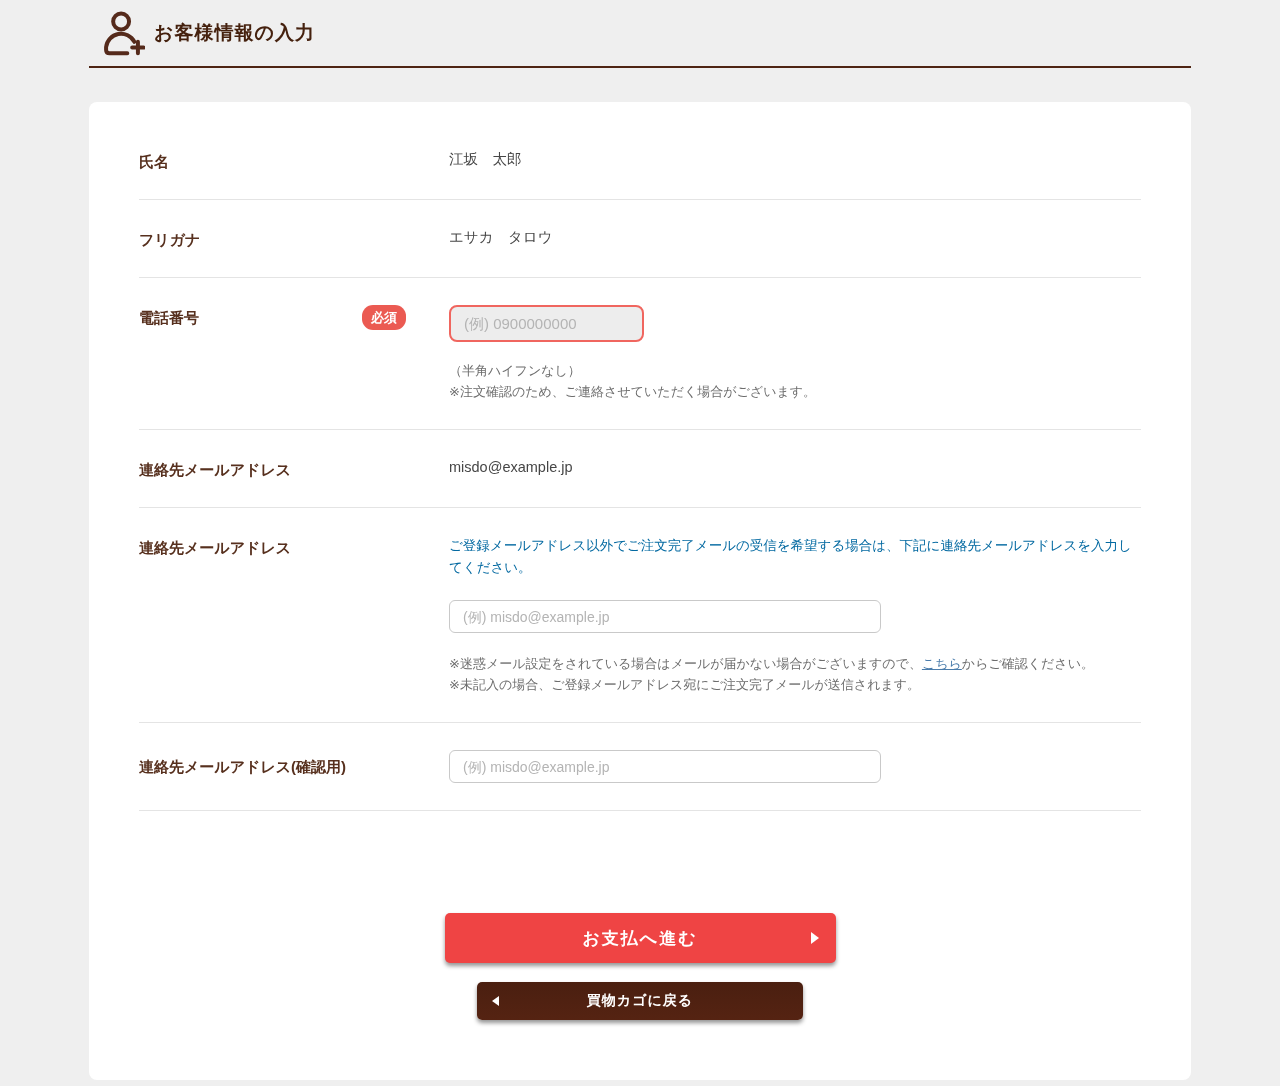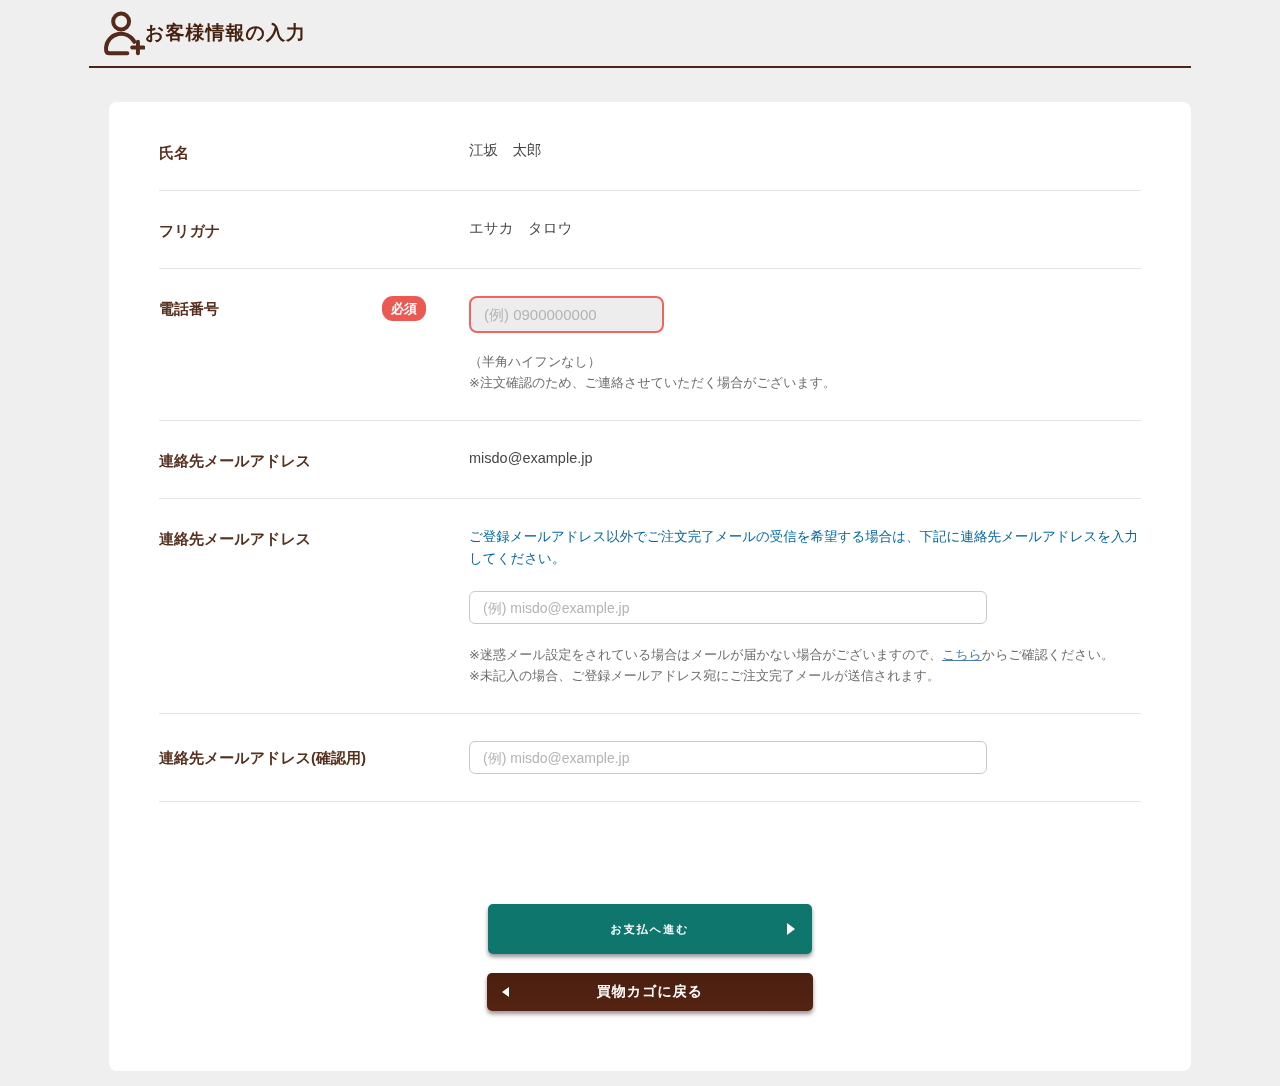--- a/index.html
+++ b/index.html
@@ -5,37 +5,36 @@
   html,body{margin:0;padding:0;}
   body{
     width:1280px;height:1086px;
     background:#efefef;
     font-family:"Liberation Sans","DejaVu Sans",sans-serif;
     -webkit-font-smoothing:antialiased;
   }
   .container{width:1102px;margin:0 auto;}
   
   .page-header{
-    display:flex;align-items:center;
+    display:flex;align-items:center;gap:9px;
     padding:9px 0 9px 10px;
     border-bottom:2px solid #4e2413;
   }
   .page-header .icon-wrap{width:46px;height:48px;flex-shrink:0;}
   .page-title{
     font-size:19px;font-weight:bold;color:#45210e;
     letter-spacing:1px;
   }
   
   .card{
     margin-top:34px;
     background:#ffffff;
     border-radius:8px;
-    padding:11px 50px 60px 50px;
+    padding:20px 50px 60px 50px;
     box-sizing:border-box;
-    margin-left:20px;
   }
   .row{
     display:flex;
     padding:27px 0;
     border-bottom:1px solid #e4e4e4;
   }
   .row-label{
     width:310px;flex-shrink:0;
     font-weight:bold;font-size:15px;color:#57301e;
     box-sizing:border-box;
@@ -61,21 +60,21 @@
     outline:none;box-sizing:border-box;
   }
   input::placeholder{color:#b4b4b4;opacity:1;}
   .input-phone{
     width:195px;height:37px;
     border:2px solid #f0665f;border-radius:8px;
     background:#ededed;
     padding:0 13px;font-size:15px;color:#555;
   }
   .input-email{
-    width:518px;height:33px;
+    width:432px;height:33px;
     border:1px solid #c9c9c9;border-radius:6px;
     background:#fff;
     padding:0 13px;font-size:14px;color:#1d4ed8;
   }
   .sub-notes{margin-top:18px;font-size:13px;color:#6d6d6d;line-height:21px;}
   .desc{font-size:13.5px;color:#0369a1;line-height:22px;max-width:690px;}
   .mt20{margin-top:20px;}
   .mt21{margin-top:21px;}
   .text-link{color:#4a7cab;text-decoration:underline;cursor:pointer;}
   
@@ -83,23 +82,23 @@
     padding-top:102px;
     display:flex;flex-direction:column;align-items:center;
   }
   .btn{
     position:relative;border:none;border-radius:5px;
     color:#fff;font-weight:bold;cursor:pointer;
     font-family:"Liberation Sans","DejaVu Sans",sans-serif;
     box-shadow:0 3px 4px rgba(0,0,0,0.42);
   }
   .btn-proceed{
-    width:324px;height:50px;
-    background:#0f766e;
-    font-size:11px;letter-spacing:2px;
+    width:391px;height:50px;
+    background:#ef4444;
+    font-size:17px;letter-spacing:2px;
   }
   .btn-back{
     width:326px;height:38px;margin-top:19px;
     background:linear-gradient(#4a1f10,#552312);
     font-size:14px;letter-spacing:1px;
   }
   .arrow-right{
     position:absolute;right:17px;top:50%;transform:translateY(-50%);
     width:0;height:0;
     border-left:8px solid #fff;

